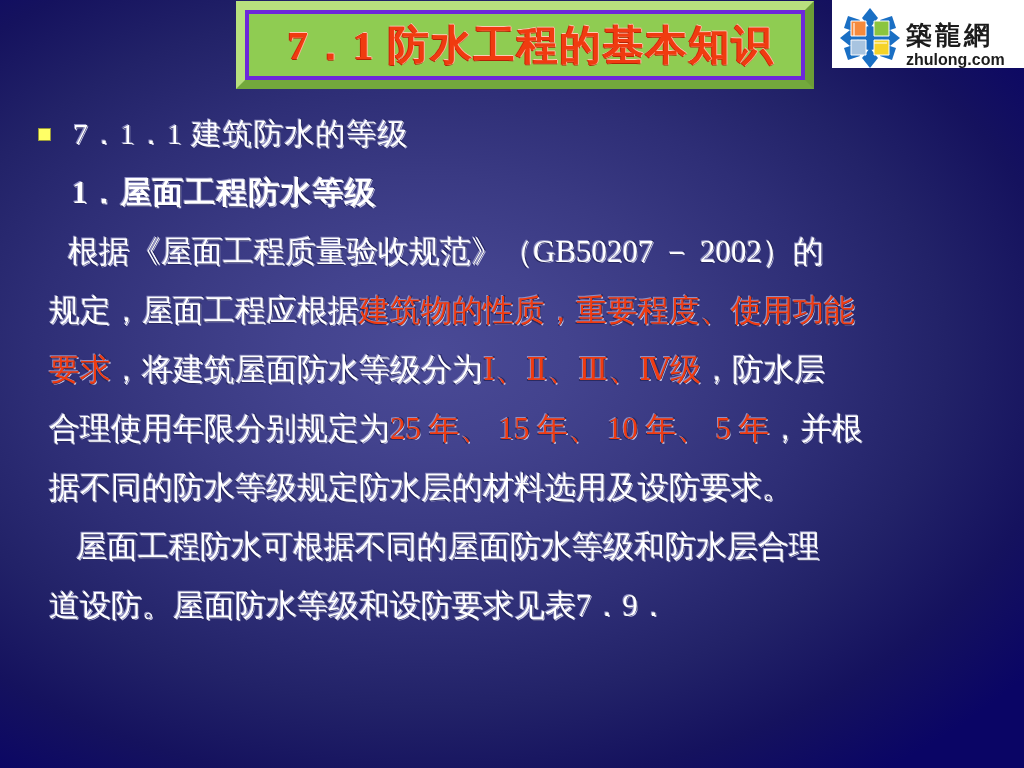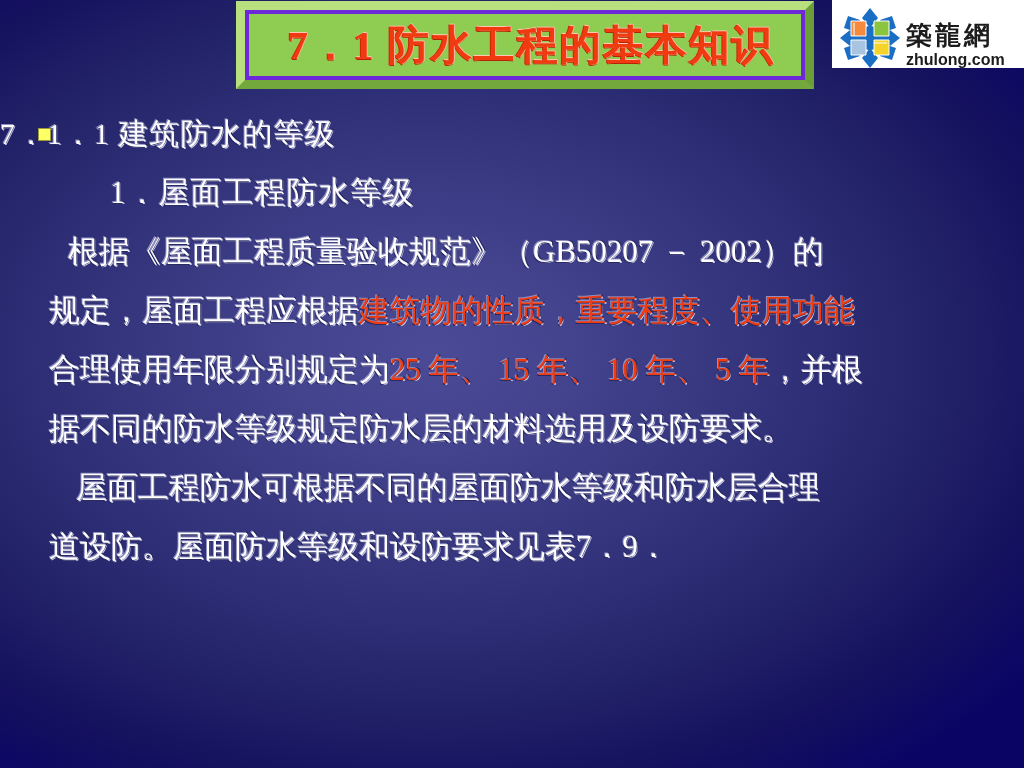--- a/index.html
+++ b/index.html
@@ -134,34 +134,35 @@
       -1px -1px 0 #8e8ec4,
        1px -1px 0 #2a2a62,
       -1px  1px 0 #2a2a62,
        1px  1px 0 #c9c9e6;
   }
   .red { color: #f03b10; }
 
   
   #heading-line {
     position: relative;
+    padding-left: 73px;
     font-size: 30px;
     letter-spacing: 1px;
   }
   #bullet {
     position: absolute;
     left: 38px;
     top: 24px;
     width: 13px;
     height: 13px;
     background: #ffff66;
     border: 1px solid #9a9a3a;
     box-sizing: border-box;
   }
-  .ind-sub   { padding-left: 110px; letter-spacing: 1px; }
+  .ind-sub   { padding-left: 72px; letter-spacing: 1px; font-weight: bold; }
   .ind-para  { padding-left: 68px; }
   .ind-flush { padding-left: 49px; }
   .ind-para2 { padding-left: 76px; }
   .mono-num  { font-family: "Liberation Serif", "DejaVu Serif", serif; }
 </style>
 </head>
 <body>
 
 <div id="slide">
 
@@ -210,20 +211,21 @@
       <span id="bullet"></span>
       <span>7．1．1  建筑防水的等级</span>
     </div>
 
     <div class="line ind-sub">1．屋面工程防水等级</div>
 
     <div class="line ind-para">根据《屋面工程质量验收规范》（GB50207 － 2002）的</div>
 
     <div class="line ind-flush"><span>规定，屋面工程应根据</span><span class="red">建筑物的性质，重要程度、使用功能</span></div>
 
+    <div class="line ind-flush"><span class="red">要求</span><span>，将建筑屋面防水等级分为</span><span class="red">Ⅰ、Ⅱ、Ⅲ、Ⅳ级</span><span>，防水层</span></div>
 
     <div class="line ind-flush"><span>合理使用年限分别规定为</span><span class="red mono-num">25 年、 15 年、 10 年、 5 年</span><span>，并根</span></div>
 
     <div class="line ind-flush">据不同的防水等级规定防水层的材料选用及设防要求。</div>
 
     <div class="line ind-para2">屋面工程防水可根据不同的屋面防水等级和防水层合理</div>
     <div class="line ind-flush">道设防。屋面防水等级和设防要求见表7．9．</div>
 
   </div>
 </div>

